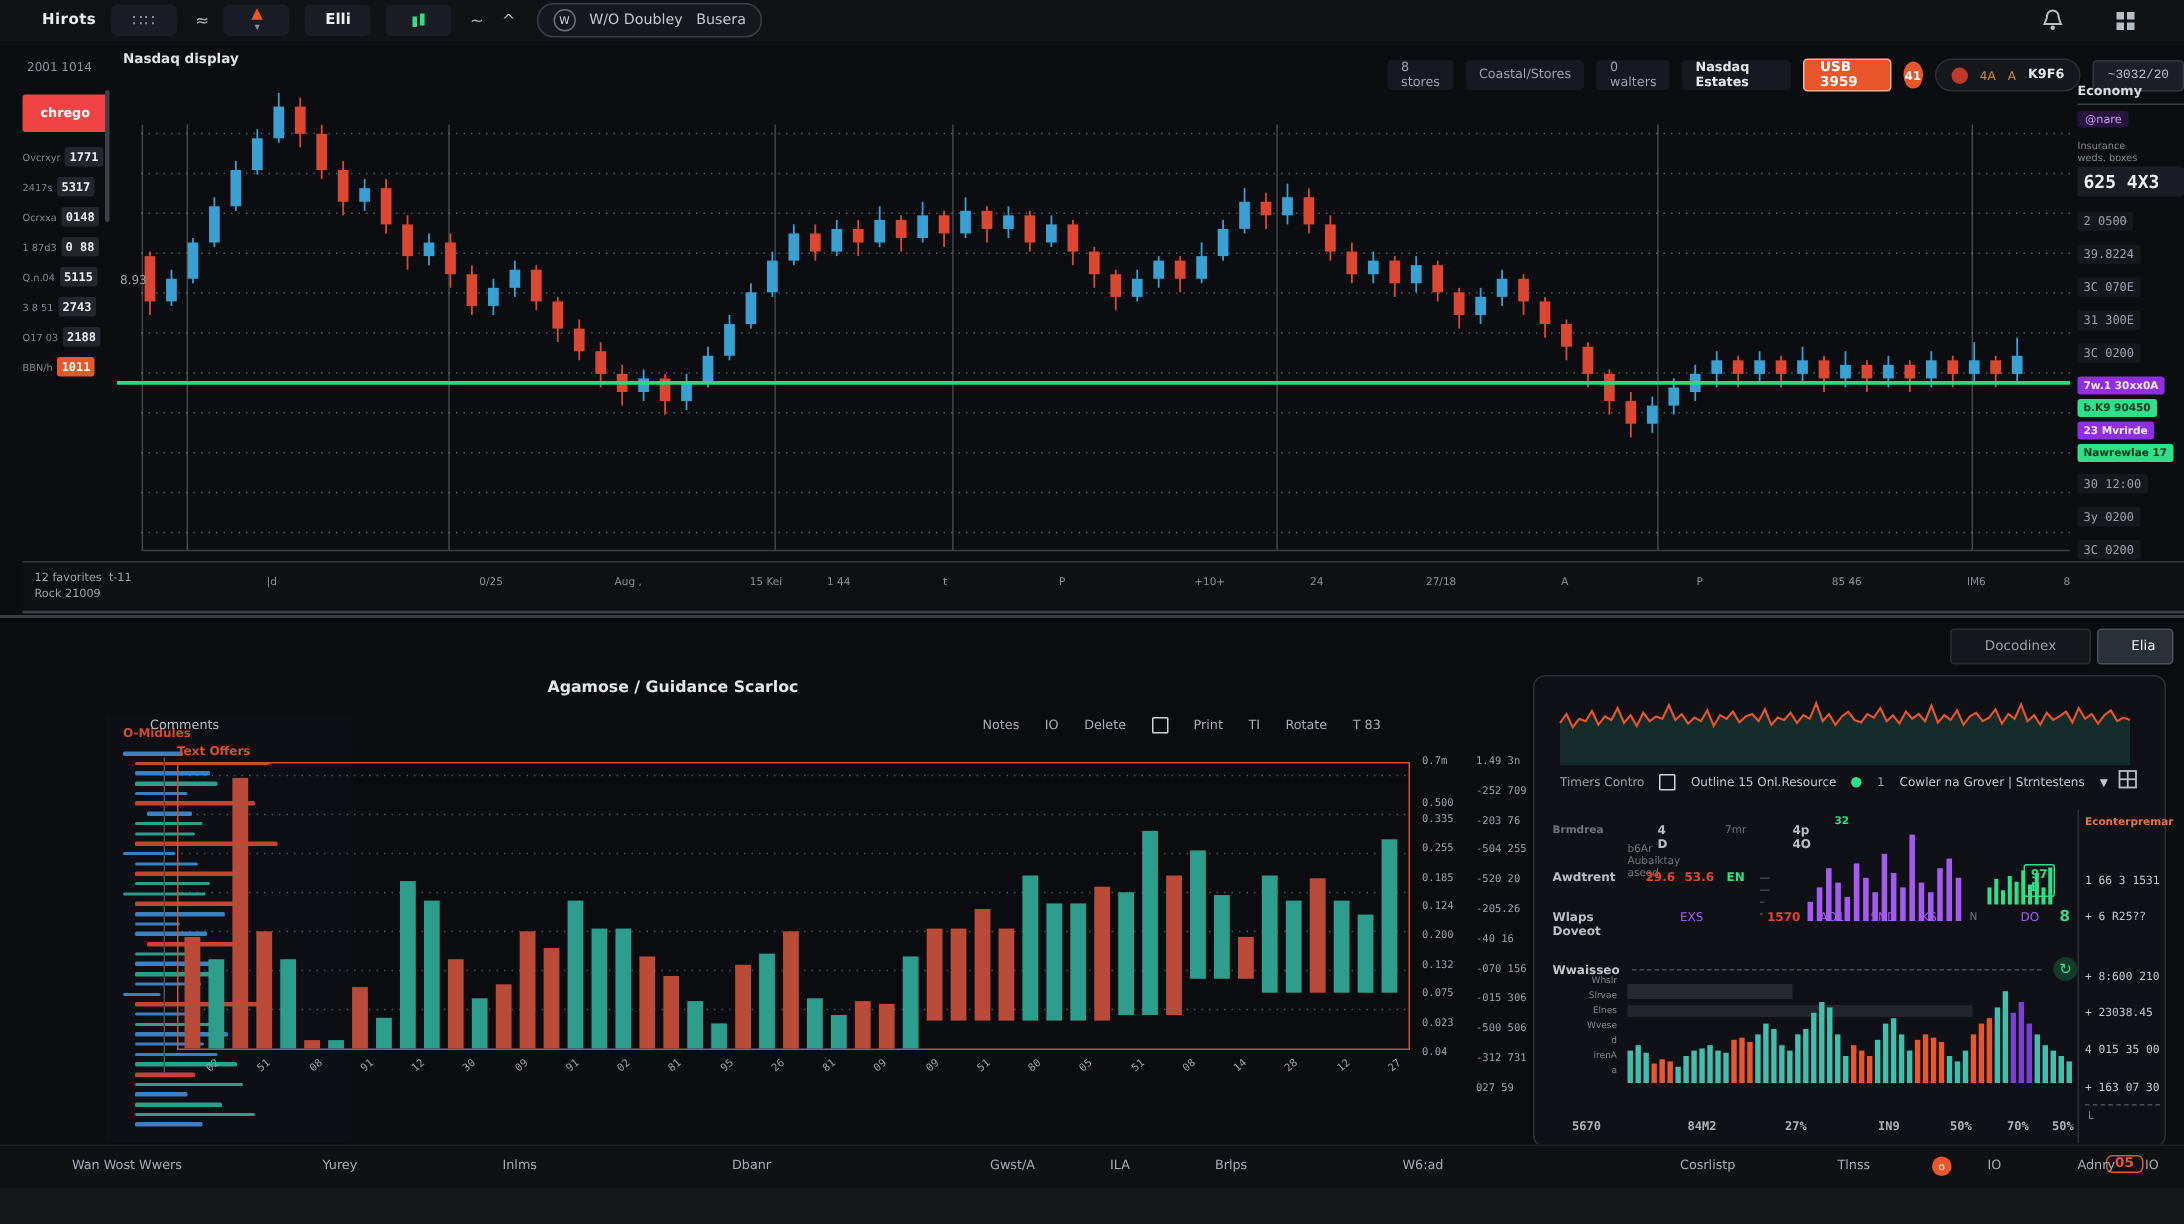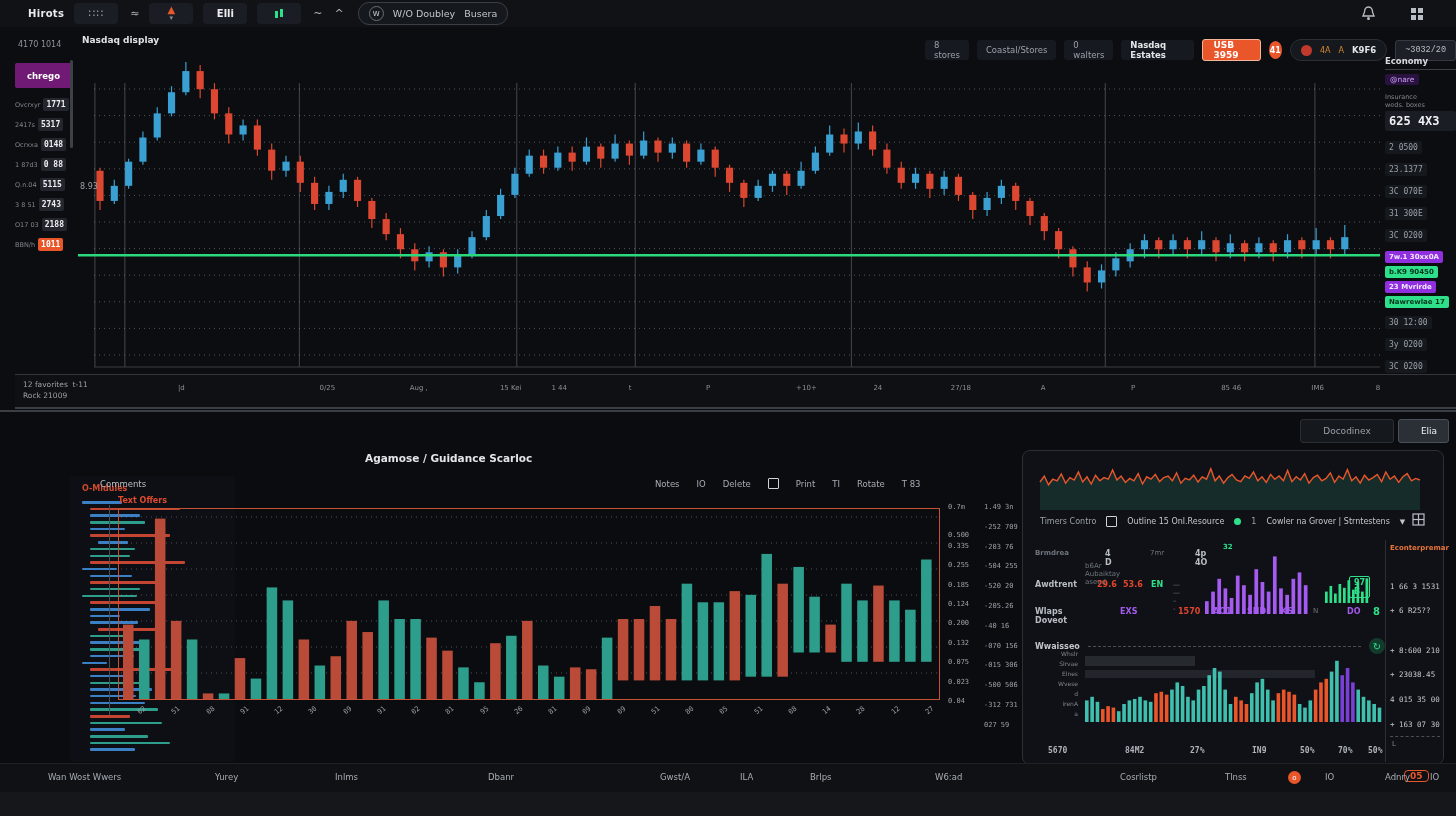--- a/index.html
+++ b/index.html
@@ -16,21 +16,21 @@
   .tb-pill{height:21px;margin-left:14px;background:#15181d;border:1px solid #3a3f47;border-radius:11px;display:flex;align-items:center;padding:0 10px;gap:9px;font-size:9.5px;color:#c3c7cd;}
   .w-circle{width:13px;height:13px;border-radius:50%;border:1px solid #6a7078;display:flex;align-items:center;justify-content:center;font-size:7px;color:#d7dadf;}
   .tb-right{margin-left:auto;display:flex;align-items:center;gap:34px;margin-right:32px;}
   .dots-ic{font-size:11px;color:#9aa0a8;letter-spacing:1px;}
   .orange-tri{color:#e8562a;font-size:10px;line-height:8px;}
   .caret-d{color:#8b9097;font-size:7px;}
 
   
   .top-section{left:0;top:27px;width:1456px;height:383px;background:#0b0d11;}
   .wl-header{left:18px;top:40px;font-size:8px;color:#8d939b;}
-  .wl-active{left:15px;top:63px;width:57px;height:25px;background:#701a75;border-radius:2px;color:#fff;font-size:8.5px;font-weight:bold;display:flex;align-items:center;justify-content:center;cursor:pointer;}
+  .wl-active{left:15px;top:63px;width:57px;height:25px;background:#ef4444;border-radius:2px;color:#fff;font-size:8.5px;font-weight:bold;display:flex;align-items:center;justify-content:center;cursor:pointer;}
   .wl-rows{left:15px;top:98px;width:58px;display:flex;flex-direction:column;gap:7px;}
   .wl-row{display:flex;align-items:center;gap:3px;cursor:pointer;}
   .wl-lab{font-size:6.5px;color:#80868e;white-space:nowrap;}
   .wl-val{background:#23262d;border-radius:2px;color:#eceef1;font-size:8px;font-weight:bold;padding:2px 3px;}
   .wl-row.hl .wl-val{background:#e8562a;color:#fff;}
   .wl-thumb{left:70px;top:60px;width:3px;height:88px;background:#3c4148;border-radius:2px;}
 
   .chart-title{left:82px;top:35px;font-size:9px;font-weight:bold;color:#dfe2e6;}
   .price-tag{left:80px;top:182px;font-size:8px;color:#9aa0a8;}
 
@@ -94,21 +94,21 @@
   .spark-wrap{left:1040px;top:458px;width:380px;height:54px;}
   .info-row{left:1040px;top:516px;display:flex;align-items:center;gap:10px;font-size:8px;color:#9aa0a8;}
   .info-b{color:#c3c7cd;}
   .dot-green{width:7px;height:7px;border-radius:50%;background:#2ee08a;display:inline-block;}
   .caret{font-size:7px;color:#c3c7cd;}
   .grid-ic{left:1412px;top:513px;cursor:pointer;}
   .tbl-lab{font-size:8px;color:#b9bec5;font-weight:bold;}
   .tbl-dim{font-size:7px;color:#6f757d;}
   .red-v{color:#e0452c;font-weight:bold;font-size:8px;}
   .grn-v{color:#2ee08a;font-weight:bold;font-size:8px;}
-  .pur-v{color:#a55af0;font-weight:bold;font-size:8px;}
+  .pur-v{color:#a55af0;font-weight:normal;font-size:8px;}
   .box97{border:1px solid #2ee08a;border-radius:2px;color:#2ee08a;font-size:8px;font-weight:bold;padding:1px 4px;}
   .wave-row{left:1035px;top:638px;width:350px;display:flex;align-items:center;gap:8px;}
   .wave-lab{font-size:8px;font-weight:bold;color:#c3c7cd;}
   .dash-line{flex:1;border-top:1.5px dashed #4a4f57;}
   .refresh{width:16px;height:16px;border-radius:50%;background:#123b2b;color:#2ee08a;font-size:10px;display:flex;align-items:center;justify-content:center;cursor:pointer;}
   .spec-labels{left:1032px;top:650px;width:50px;}
   .spec-l{position:absolute;font-size:6px;color:#80868e;right:4px;white-space:nowrap;}
   .spec-wrap{left:1085px;top:650px;width:298px;height:74px;}
   .pct-row{left:1040px;top:746px;width:345px;height:14px;}
   .pct{position:absolute;font-size:8px;font-weight:bold;color:#aeb3ba;}
@@ -162,21 +162,21 @@
       <rect x="1" y="1" width="5" height="5" fill="#b9bec5"></rect>
         <rect x="8" y="1" width="5" height="5" fill="#b9bec5"></rect>
       <rect x="1" y="8" width="5" height="5" fill="#b9bec5"></rect>
         <rect x="8" y="8" width="5" height="5" fill="#b9bec5"></rect>
     </svg>
   </span>
 </div>
 
 <div class="abs top-section"></div>
 
-<div class="abs wl-header">4170 1014</div>
+<div class="abs wl-header">2001 1014</div>
 <div class="abs wl-active">chrego</div>
 <div class="abs wl-rows">
     <div class="wl-row">
       <span class="wl-lab">Ovcrxyr</span>
       <span class="wl-val mono">1771</span>
     </div>
     <div class="wl-row">
       <span class="wl-lab">2417s</span>
       <span class="wl-val mono">5317</span>
     </div>
@@ -429,21 +429,21 @@
 <div class="abs price-tag">8.93</div>
 
 <div class="abs rscale">
   <div class="rs-head">Economy</div>
   <div class="rs-tag">@nare</div>
   <div class="rs-sub">Insurance</div>
   <div class="rs-sub">weds. boxes</div>
   <div class="rs-big mono">625 4X3</div>
   <div>
       <div class="rs-val mono">2 0500</div>
-      <div class="rs-val mono">23.1377</div>
+      <div class="rs-val mono">39.8224</div>
       <div class="rs-val mono">3C 070E</div>
       <div class="rs-val mono">31 300E</div>
       <div class="rs-val mono">3C 0200</div>
     </div>
   <div>
       <div class="rs-marker rs-purple">7w.1 30xx0A</div>
       <div class="rs-marker rs-green">b.K9 90450</div>
       <div class="rs-marker rs-purple">23 Mvrirde</div>
       <div class="rs-marker rs-green">Nawrewlae 17</div>
     </div>

